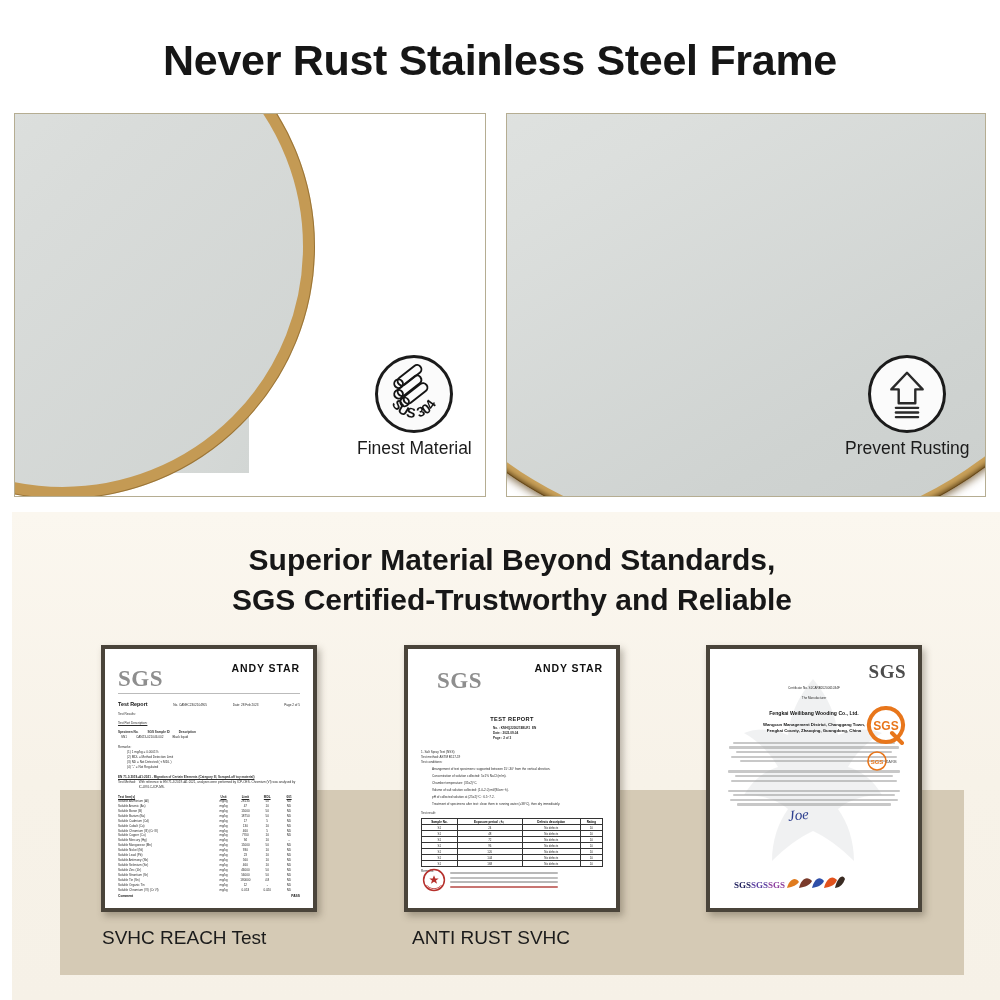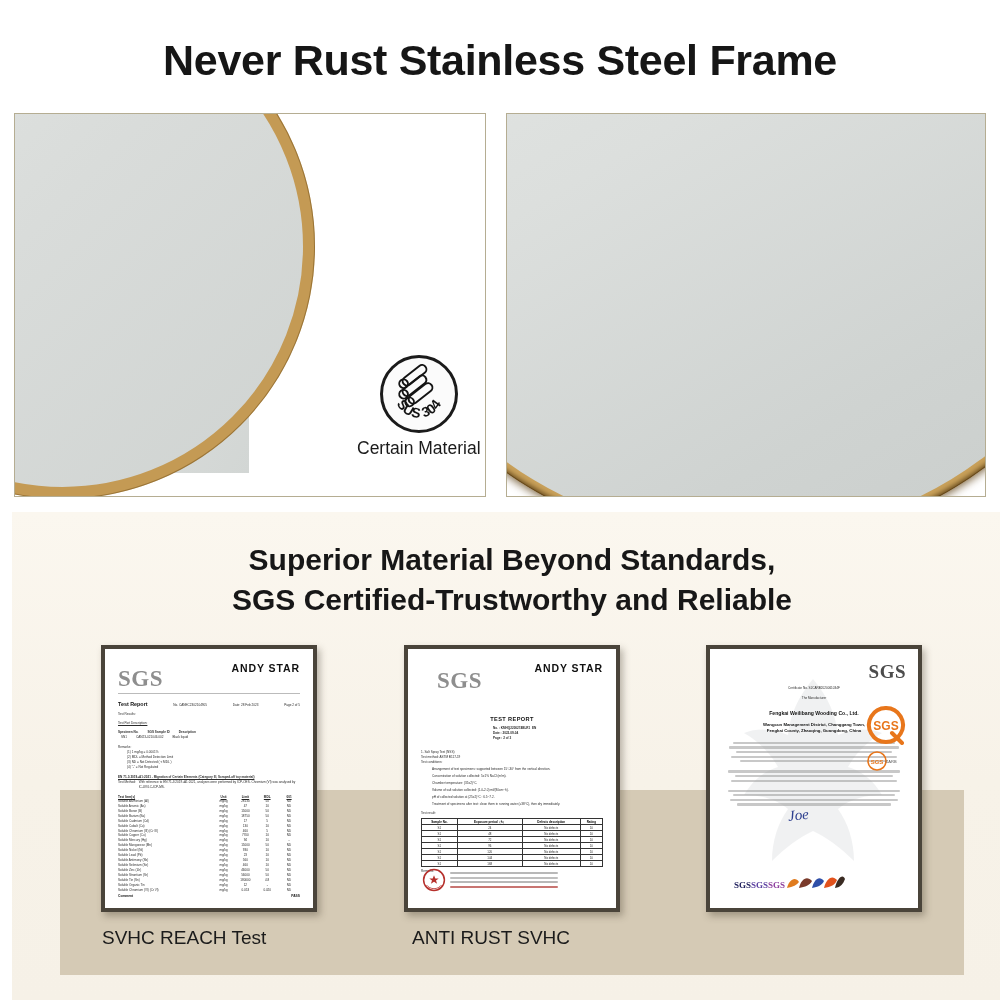--- a/index.html
+++ b/index.html
@@ -167,23 +167,36 @@
             <circle cx="-17" cy="-5.3" r="4.7"></circle>
             <circle cx="-17" cy="5.2" r="4.7"></circle>
             <circle cx="-10" cy="-14.3" r="4.7"></circle>
           </g>
           <path id="susArc" d="M 13,45 A 27,27 0 0 0 65,45" fill="none"></path>
           <text class="sus-text" font-family="Liberation Sans, sans-serif" font-size="14" font-weight="bold" fill="#141414">
             <textPath href="#susArc" startOffset="50%" text-anchor="middle">SUS 304</textPath>
           </text>
         </svg>
       </div>
-      <div class="badge-caption">Certain Material</div>
-    </div>
-
+      <div class="badge-caption">Finest Material</div>
+    </div>
+
+    <div class="badge-wrap badge-right">
+      <div class="badge-circle">
+        <svg width="78" height="78" viewBox="0 0 78 78">
+          <path d="M39 16 L56 34 L48 34 L48 49 L30 49 L30 34 L22 34 Z" fill="none" stroke="#2a2a2a" stroke-width="2.6" stroke-linejoin="round"></path>
+          <g stroke="#2a2a2a" stroke-width="2.6" stroke-linecap="round">
+            <line x1="27" y1="54" x2="51" y2="54"></line>
+            <line x1="27" y1="59" x2="51" y2="59"></line>
+            <line x1="27" y1="64" x2="51" y2="64"></line>
+          </g>
+        </svg>
+      </div>
+      <div class="badge-caption">Prevent Rusting</div>
+    </div>
   </div>
 
   <div class="bottom-section">
 
     <div class="tan-band"></div>
 
     <div class="sub-title">
       <div>Superior Material Beyond Standards,</div>
       <div>SGS Certified-Trustworthy and Reliable</div>
     </div>

